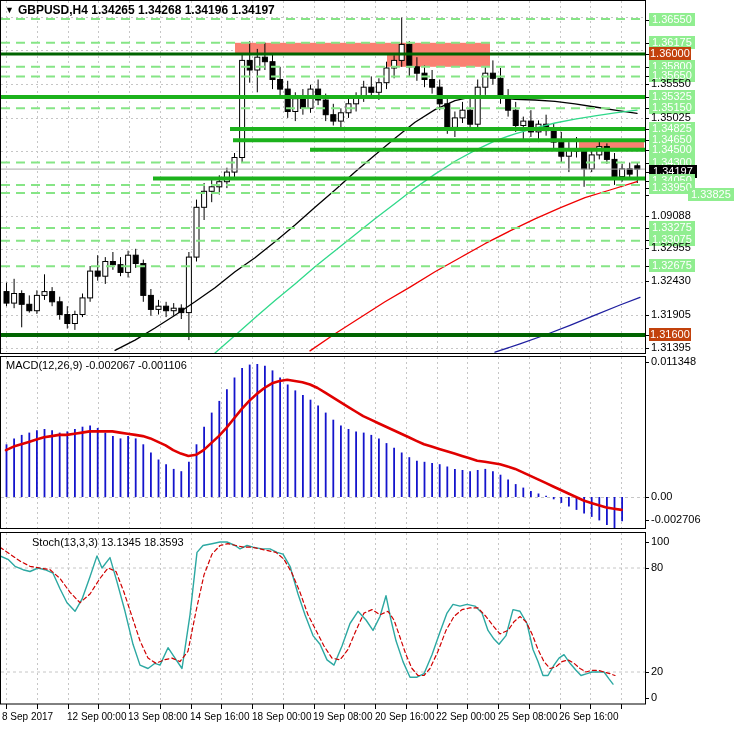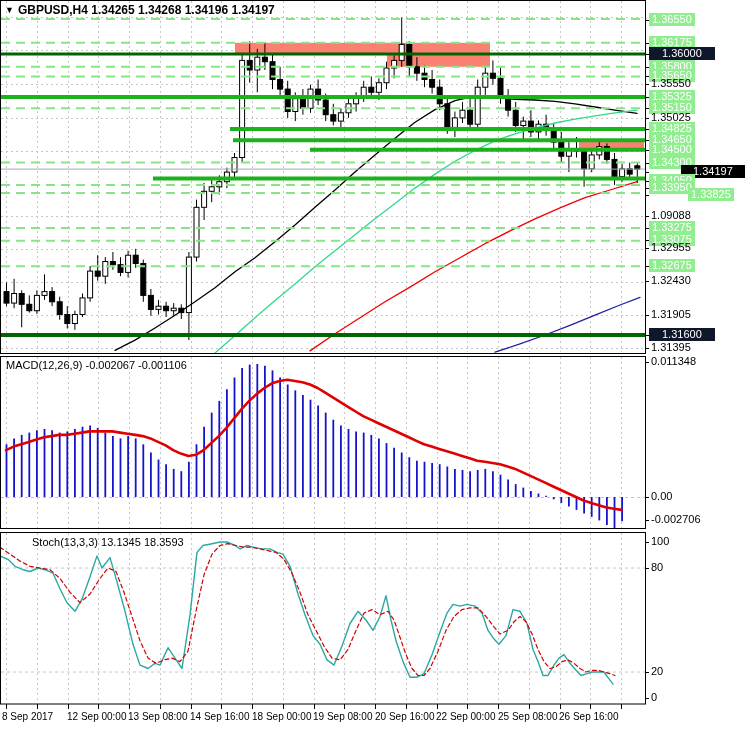--- a/index.html
+++ b/index.html
@@ -1,22 +1,22 @@
 <!DOCTYPE html>
 <html><head>
 <meta charset="utf-8">
 <style>
   html,body{margin:0;padding:0;background:#fff;}
   #terminal{position:relative;width:746px;height:731px;background:#fff;overflow:hidden;
             font-family:"Liberation Sans",sans-serif;}
   #chart-svg{position:absolute;left:0;top:0;}
   .lab{position:absolute;font-size:11px;line-height:13px;color:#000;white-space:nowrap;}
   .lab-level{background:#90EE90;color:#fff;padding:0 3px;}
-  .lab-dark{background:#0f172a;color:#fff;padding:0 13px;}
-  .lab-cur{background:#000;color:#fff;padding:0 12px;margin-left:32px;}
+  .lab-dark{background:#c2410c;color:#fff;padding:0 1px;}
+  .lab-cur{background:#000;color:#fff;padding:0 4px;}
   .lab-plain{color:#000;padding:0 2px;}
   .panel-title{position:absolute;font-size:11px;color:#000;white-space:nowrap;}
   #main-title{position:absolute;left:5px;top:3px;font-size:12px;font-weight:bold;color:#000;white-space:nowrap;}
   #main-title .dd{font-size:9px;vertical-align:1px;margin-right:4px;}
   .date-label{position:absolute;top:711px;font-size:10px;color:#000;white-space:nowrap;}
 </style>
 </head>
 <body>
 
 <div id="terminal">

